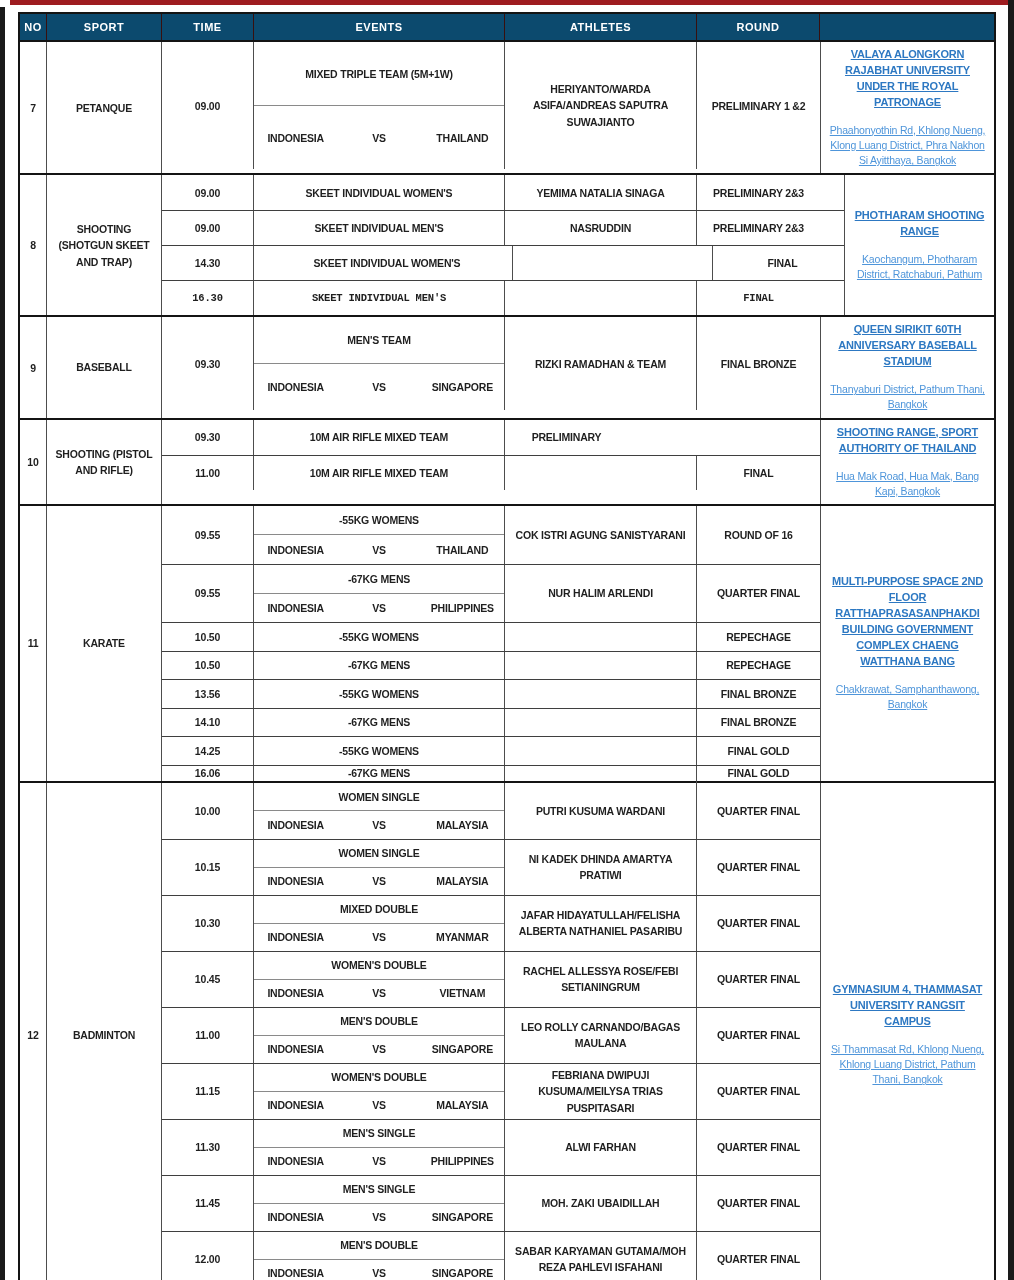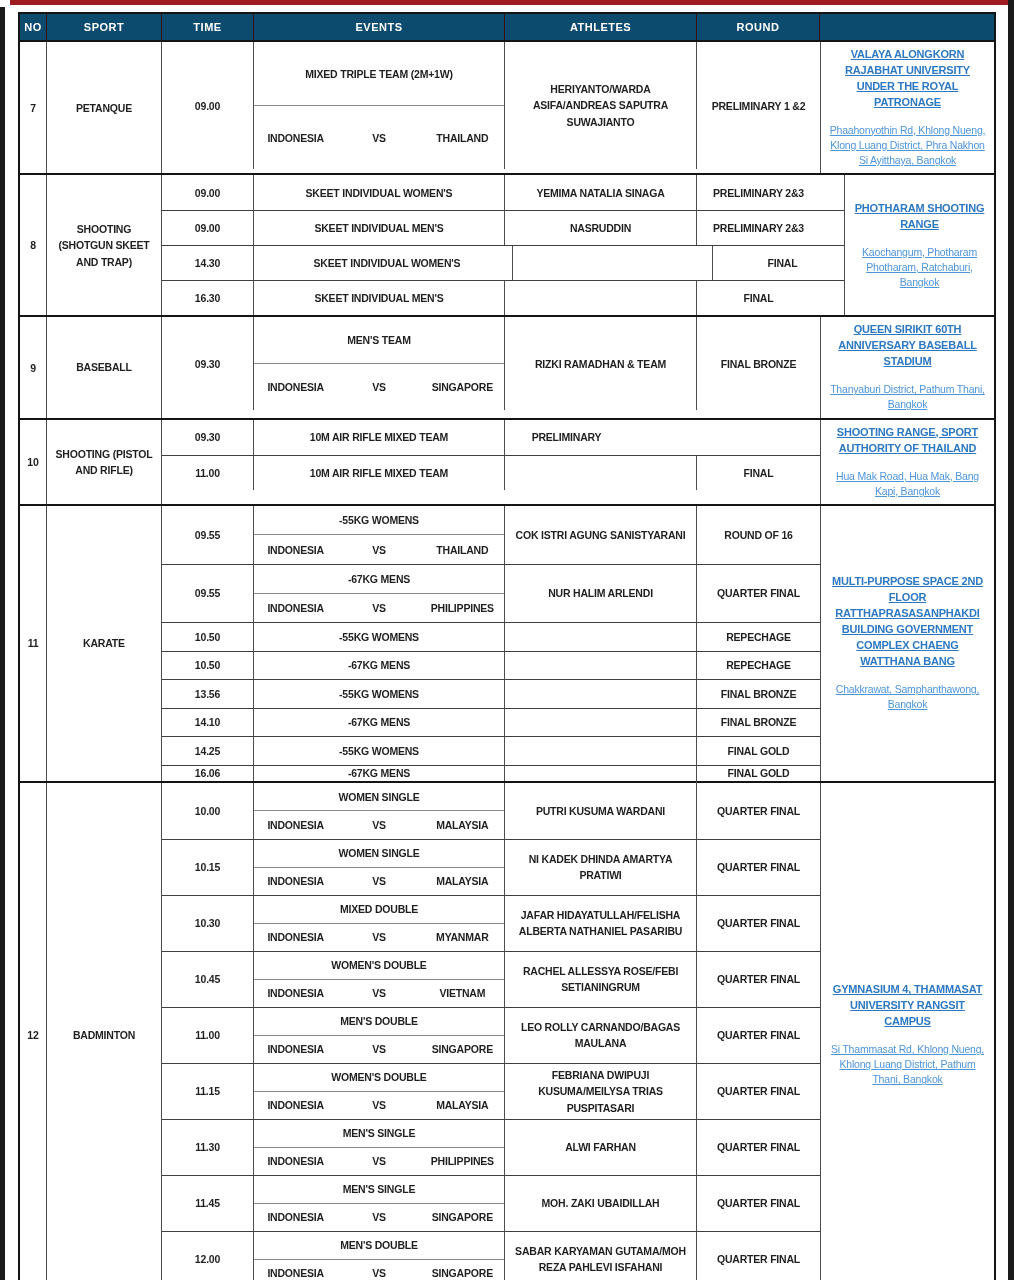--- a/index.html
+++ b/index.html
@@ -88,21 +88,21 @@
     <div class="header-cell w-venue">VENUE</div>
   </div>
   <div id="sections">
       <div class="section">
         <div class="cell no-cell w-no">7</div>
         <div class="cell sport-cell w-sport">PETANQUE</div>
         <div class="mid">
           <div class="subrow" style="height: 127px;">
             <div class="cell time-cell w-time">09.00</div>
             <div class="cell events-cell w-events">
-              <div class="ev-top">MIXED TRIPLE TEAM (2M+1W)</div>
+              <div class="ev-top">MIXED TRIPLE TEAM (5M+1W)</div>
               <div class="ev-bottom">
                 <div class="m">INDONESIA</div>
                 <div class="m">VS</div>
                 <div class="m">THAILAND</div>
               </div>
             </div>
             <div class="cell athletes-cell w-athletes">HERIYANTO/WARDA ASIFA/ANDREAS SAPUTRA SUWAJIANTO</div>
             <div class="cell round-cell w-round">PRELIMINARY 1 &amp;2</div>
           </div>
         </div>
@@ -132,32 +132,32 @@
             <div class="cell round-cell w-round">PRELIMINARY 2&amp;3</div>
           </div>
           <div class="subrow" style="height: 35px; gap: 8px;">
             <div class="cell time-cell w-time">14.30</div>
             <div class="cell events-cell w-events">
               <div class="ev-single">SKEET INDIVIDUAL WOMEN'S</div>
             </div>
             <div class="cell athletes-cell w-athletes"></div>
             <div class="cell round-cell w-round">FINAL</div>
           </div>
-          <div class="subrow" style="height: 35px;">
+          <div class="subrow" style="height: 35px; font-family: Liberation Mono, monospace;">
             <div class="cell time-cell w-time">16.30</div>
             <div class="cell events-cell w-events">
               <div class="ev-single">SKEET INDIVIDUAL MEN'S</div>
             </div>
             <div class="cell athletes-cell w-athletes"></div>
             <div class="cell round-cell w-round">FINAL</div>
           </div>
         </div>
         <div class="cell venue-cell">
           <div class="venue-name">PHOTHARAM SHOOTING RANGE</div>
-          <div class="venue-address">Kaochangum, Photharam Photharam, Ratchaburi, Bangkok</div>
+          <div class="venue-address">Kaochangum, Photharam District, Ratchaburi, Pathum</div>
         </div>
       </div>
       <div class="section">
         <div class="cell no-cell w-no">9</div>
         <div class="cell sport-cell w-sport">BASEBALL</div>
         <div class="mid">
           <div class="subrow" style="height: 93px;">
             <div class="cell time-cell w-time">09.30</div>
             <div class="cell events-cell w-events">
               <div class="ev-top">MEN'S TEAM</div>

